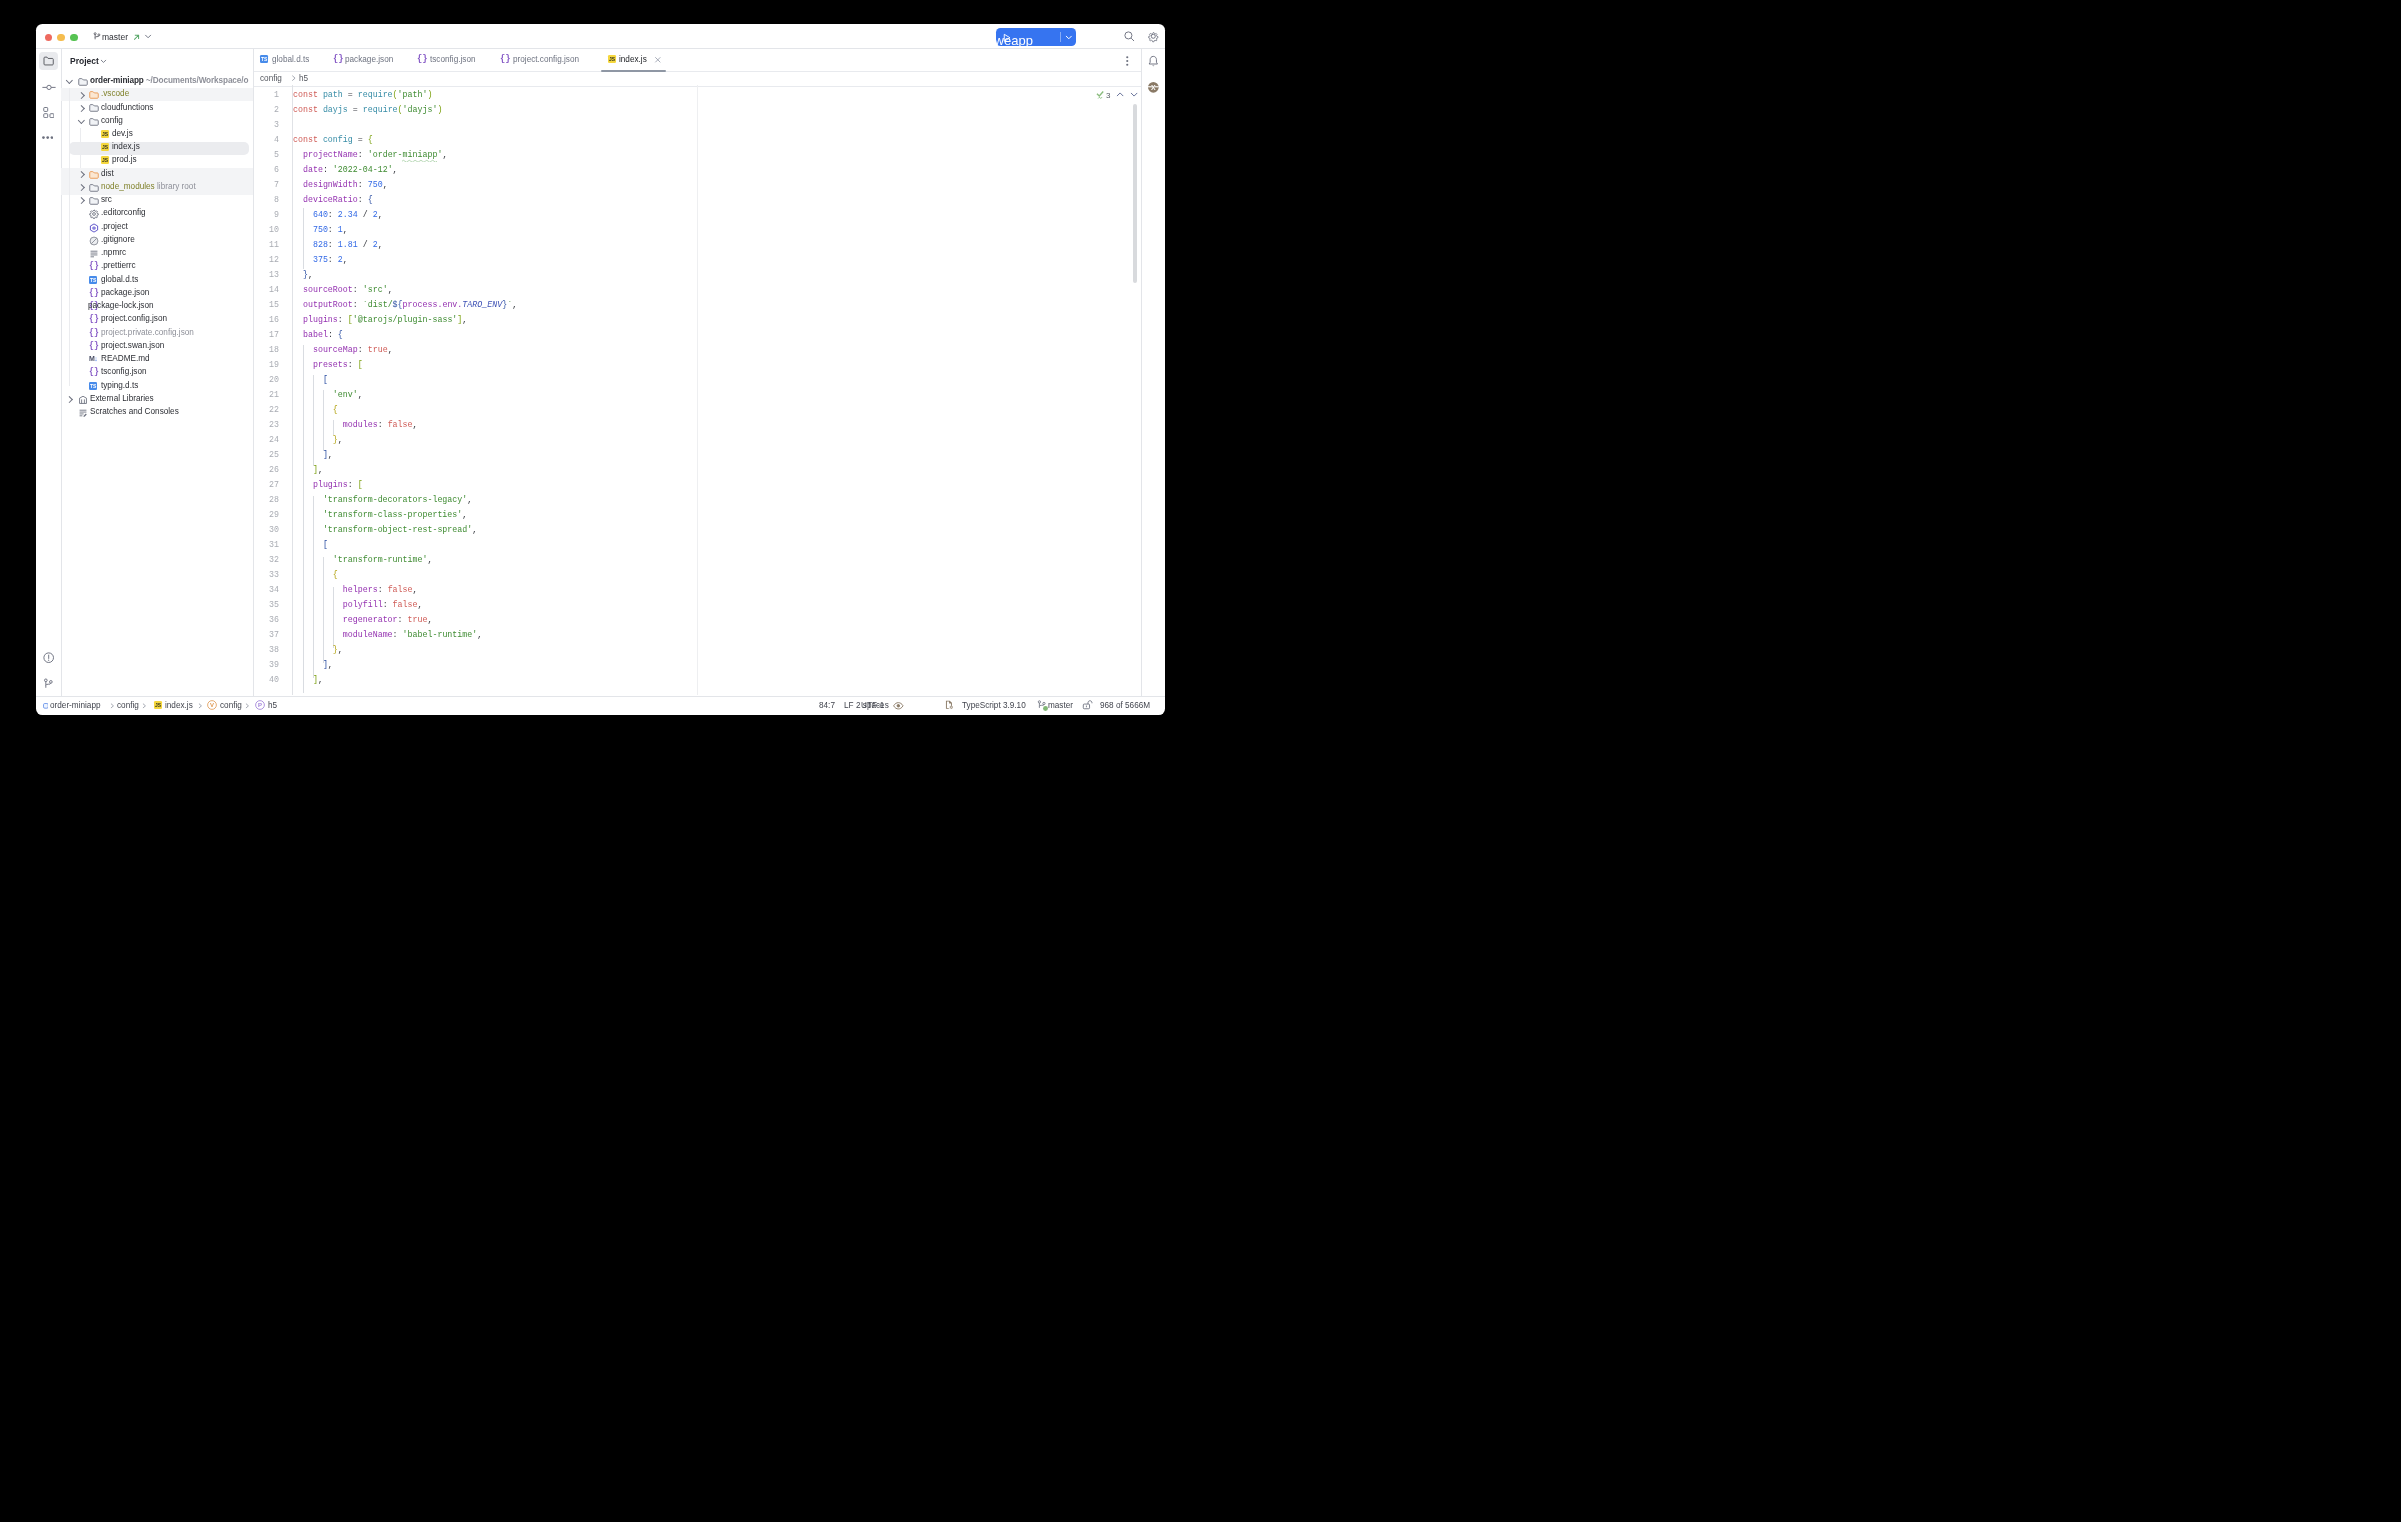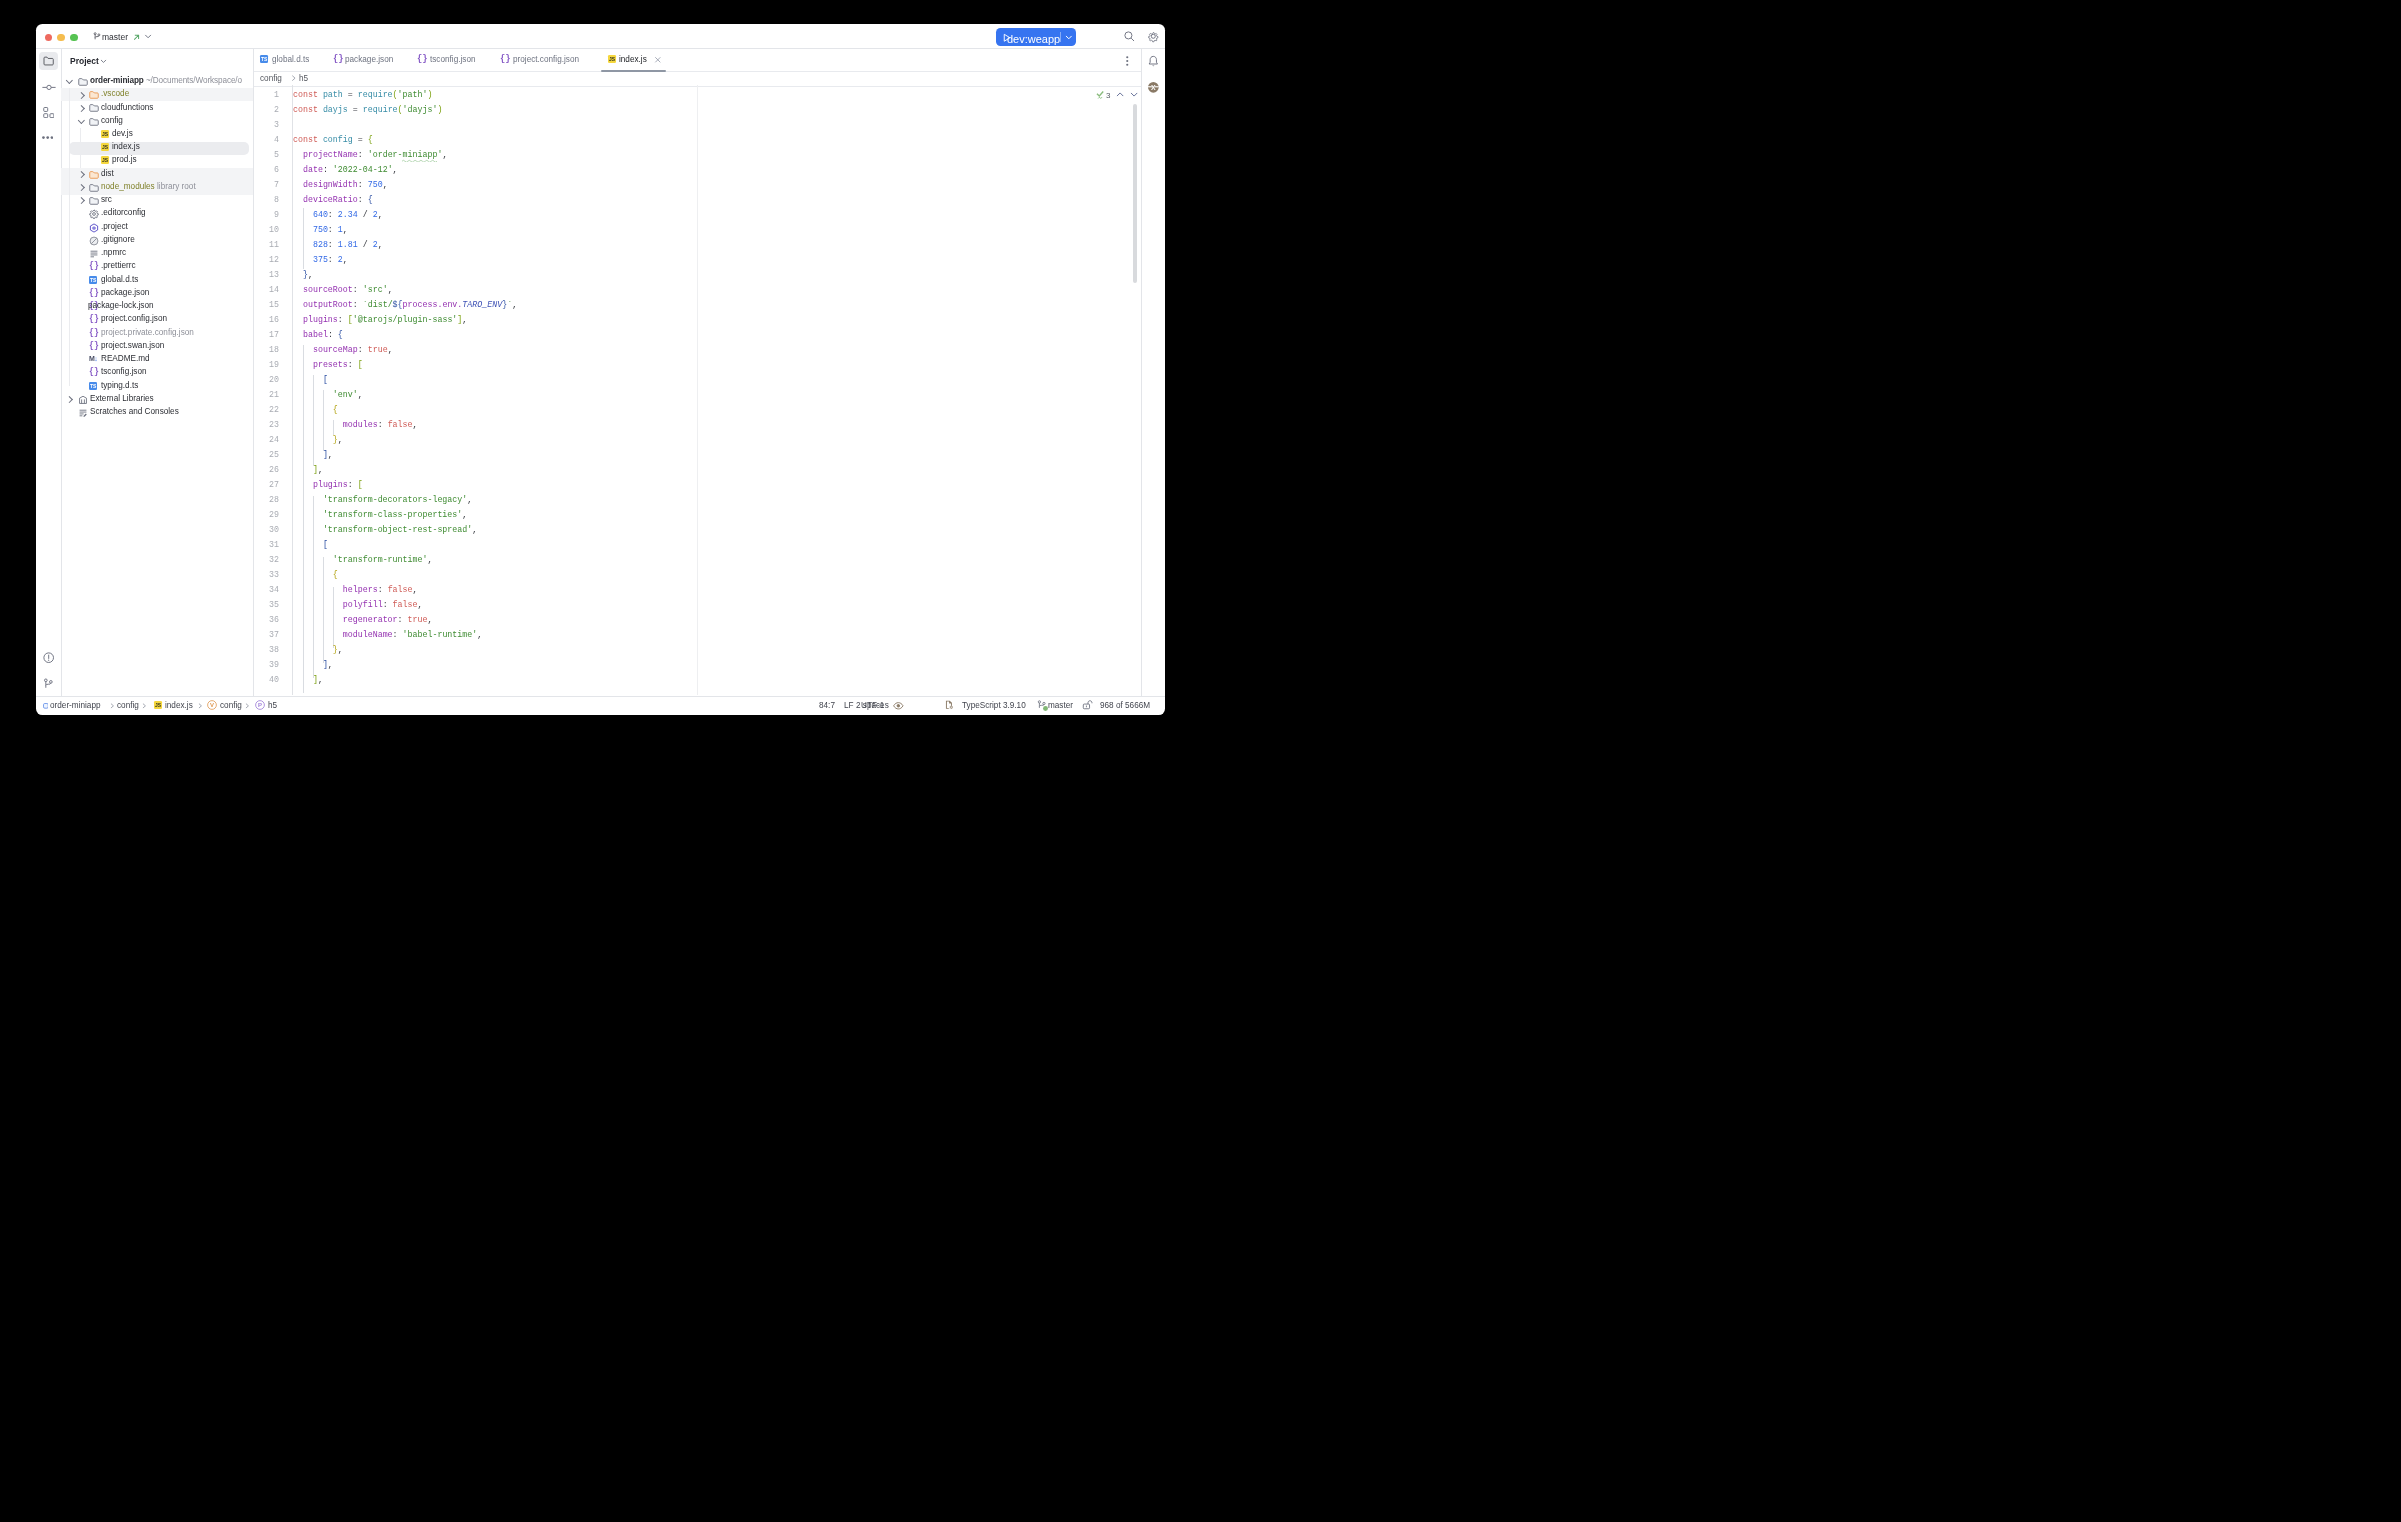--- a/index.html
+++ b/index.html
@@ -65,21 +65,21 @@
       <svg width="8.2" height="5" viewBox="0 0 13 8" fill="none" stroke="#6c707e" stroke-width="1.5">
         <path d="M2 1.5 L6.5 6 L11 1.5"></path>
       </svg>
     </div>
 <div class="a" style="left:960px;top:4.4px;width:80px;height:17.7px;background:#3674f0;border-radius:4.4px"></div>
 <div class="ic" style="left:967px;top:8.5px">
       <svg width="8.2" height="9.5" viewBox="0 0 13 15" fill="none" stroke="#fff" stroke-width="1.5" stroke-linejoin="round">
         <path d="M2 2 L11 7.5 L2 13 Z"></path>
       </svg>
     </div>
-<div class="a" style="left:971px;top:8.5px;color:#fff;font-size:11px">dev:weapp</div>
+<div class="a" style="left:934px;top:8.5px;color:#fff;font-size:13px">dev:weapp</div>
 <div class="a" style="left:1024px;top:8.2px;width:0.6px;height:10px;background:rgba(255,255,255,.4)"></div>
 <div class="ic" style="left:1029px;top:10.7px">
       <svg width="7.6" height="5" viewBox="0 0 12 8" fill="none" stroke="#fff" stroke-width="1.6">
         <path d="M1.5 1.5 L6 6 L10.5 1.5"></path>
       </svg>
     </div>
 <div class="ic" style="left:1087px;top:6.3px">
       <svg width="12.6" height="12.6" viewBox="0 0 20 20" fill="none" stroke="#6c707e" stroke-width="1.5">
         <circle cx="8.6" cy="8.6" r="5.6"></circle>
         <path d="M13 13 L17.5 17.5"></path>
@@ -147,21 +147,21 @@
 <div class="a" style="left:0;top:93px;width:100%;height:26.5px;background:#f3f4f6"></div>
 <div class="a" style="left:8px;top:67px;width:180px;height:12.6px;background:#ebecef;border-radius:5px"></div>
 
 <div class="a" style="left:8px;top:13.2px;width:0.6px;height:298px;background:#ebecef"></div>
 <div class="a" style="left:19px;top:53px;width:0.6px;height:40px;background:#ebecef"></div>
 <div class="row" style="top:0">
         <span class="cd" style="left:5.5px"></span>
         <svg class="fsvg" width="10" height="10" style="left:16.6px" viewBox="0 0 16 16">
           <use href="#fold" fill="#f1f3f6" stroke="#6c707e" stroke-width="1.4"></use>
         </svg>
-        <span class="rtx" style="left:29px;font-weight:bold;letter-spacing:-0.1px">order-miniapp <span class="grey" style="font-weight:normal">~/Documents/Workspace/o</span></span>
+        <span class="rtx" style="left:29px;font-weight:bold;letter-spacing:-0.1px">order-miniapp <span class="grey" style="font-weight:bold">~/Documents/Workspace/o</span></span>
       </div>
 <div class="row" style="top:13.2px">
         <span class="cr" style="left:17px"></span>
         <svg class="fsvg" width="10" height="10" style="left:28px" viewBox="0 0 16 16">
           <use href="#fold" fill="#fbe7d2" stroke="#e8954a" stroke-width="1.4"></use>
         </svg>
         <span class="rtx olive" style="left:40px">.vscode</span>
       </div>
 <div class="row" style="top:26.5px">
         <span class="cr" style="left:17px"></span>

